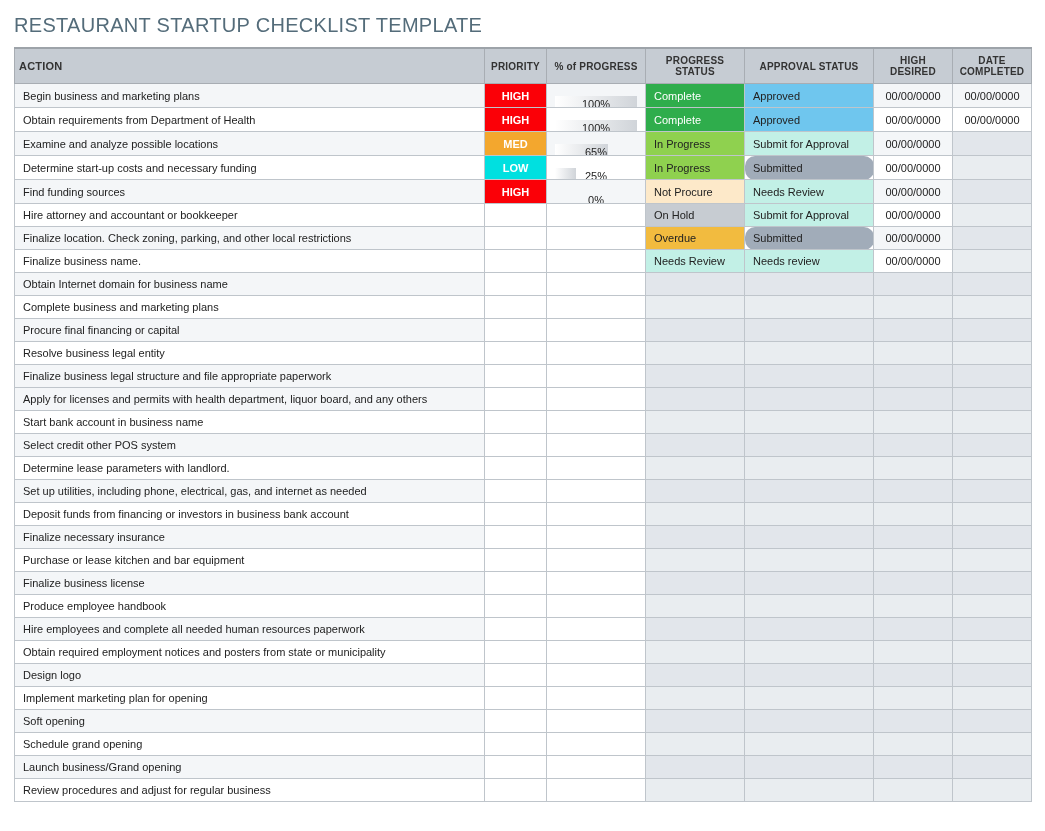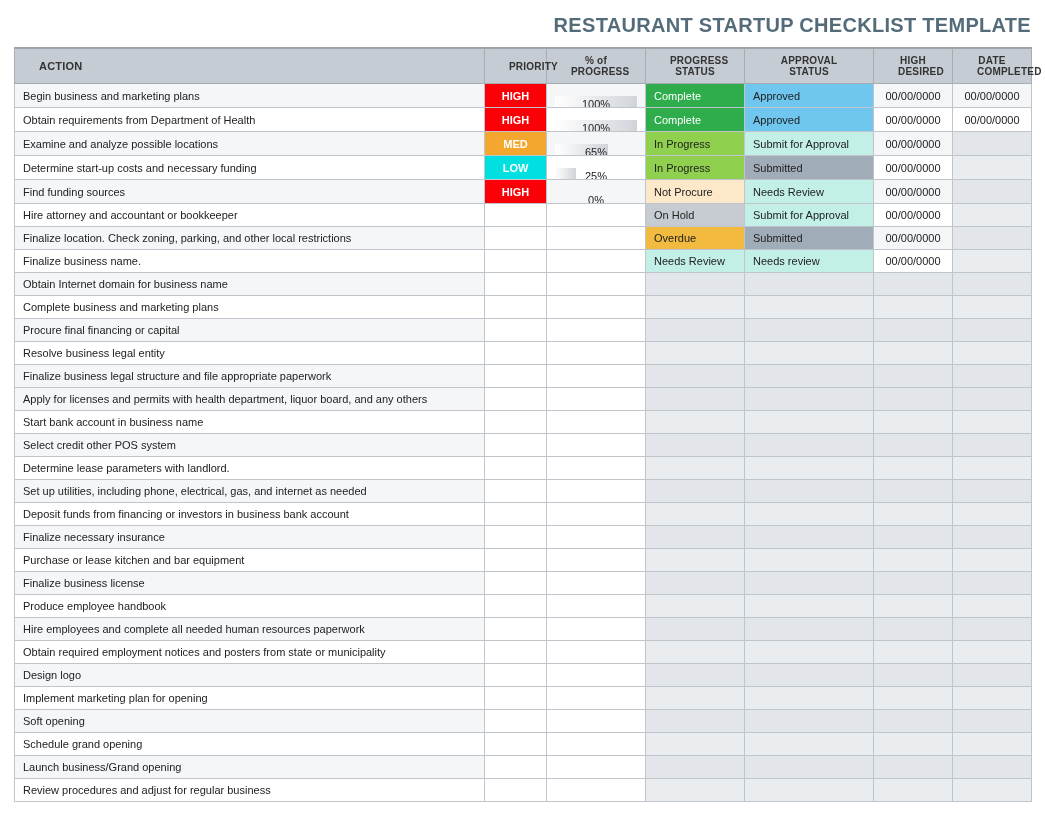--- a/index.html
+++ b/index.html
@@ -7,37 +7,36 @@
     margin: 0;
     padding: 14px;
     background: #fff;
     font-family: "Century Gothic", "Segoe UI", Arial, sans-serif;
     font-size: 12px;
     color: #222;
   }
   h1.title {
     margin: 0 0 10px 0;
     font-size: 20px;
-    font-weight: 700;
+    font-weight: 400;
     color: #546c7a;
     letter-spacing: 0.3px;
-    text-align: right;
   }
   table.checklist {
     border-collapse: collapse;
     width: 1017px;
     border: 1px solid #bfc5cb;
     table-layout: fixed;
   }
   table.checklist th {
     background: #c6ccd3;
     color: #333;
     font-size: 10px;
     font-weight: 700;
-    padding: 6px 24px;
+    padding: 6px 4px;
     border: 1px solid #a8adb3;
     border-top: 2px solid #9da3a9;
     text-align: center;
     height: 32px;
     letter-spacing: 0.2px;
   }
   table.checklist th.action-hdr {
     text-align: left;
     font-size: 11px;
   }
@@ -83,21 +82,21 @@
 
   .stat-Complete     { background: #2fad4c !important; color: #fff; }
   .stat-In-Progress  { background: #8fd14f !important; }
   .stat-Not-Started  { background: #fde9c9 !important; }
   .stat-On-Hold      { background: #c7ccd2 !important; }
   .stat-Overdue      { background: #f2bb3f !important; }
   .stat-Needs-Review { background: #c2f0e6 !important; }
 
   .appr-Approved            { background: #6fc6ee !important; }
   .appr-Submit-for-Approval { background: #c2f0e6 !important; }
-  .appr-Submitted           { background: #a1acb9 !important; }
+  .appr-Submitted           { background: #a1acb9 !important; border-radius: 10px; }
   .appr-Needs-Review        { background: #c2f0e6 !important; }
   .appr-Needs-review        { background: #c2f0e6 !important; }
 
   td.blank-greyA { background: #e9edf0 !important; }
   td.blank-greyB { background: #e2e6eb !important; }
   td.blank-white { background: #ffffff !important; }
 
   
   col.c-action   { width: 470px; }
   col.c-priority { width: 62px; }

